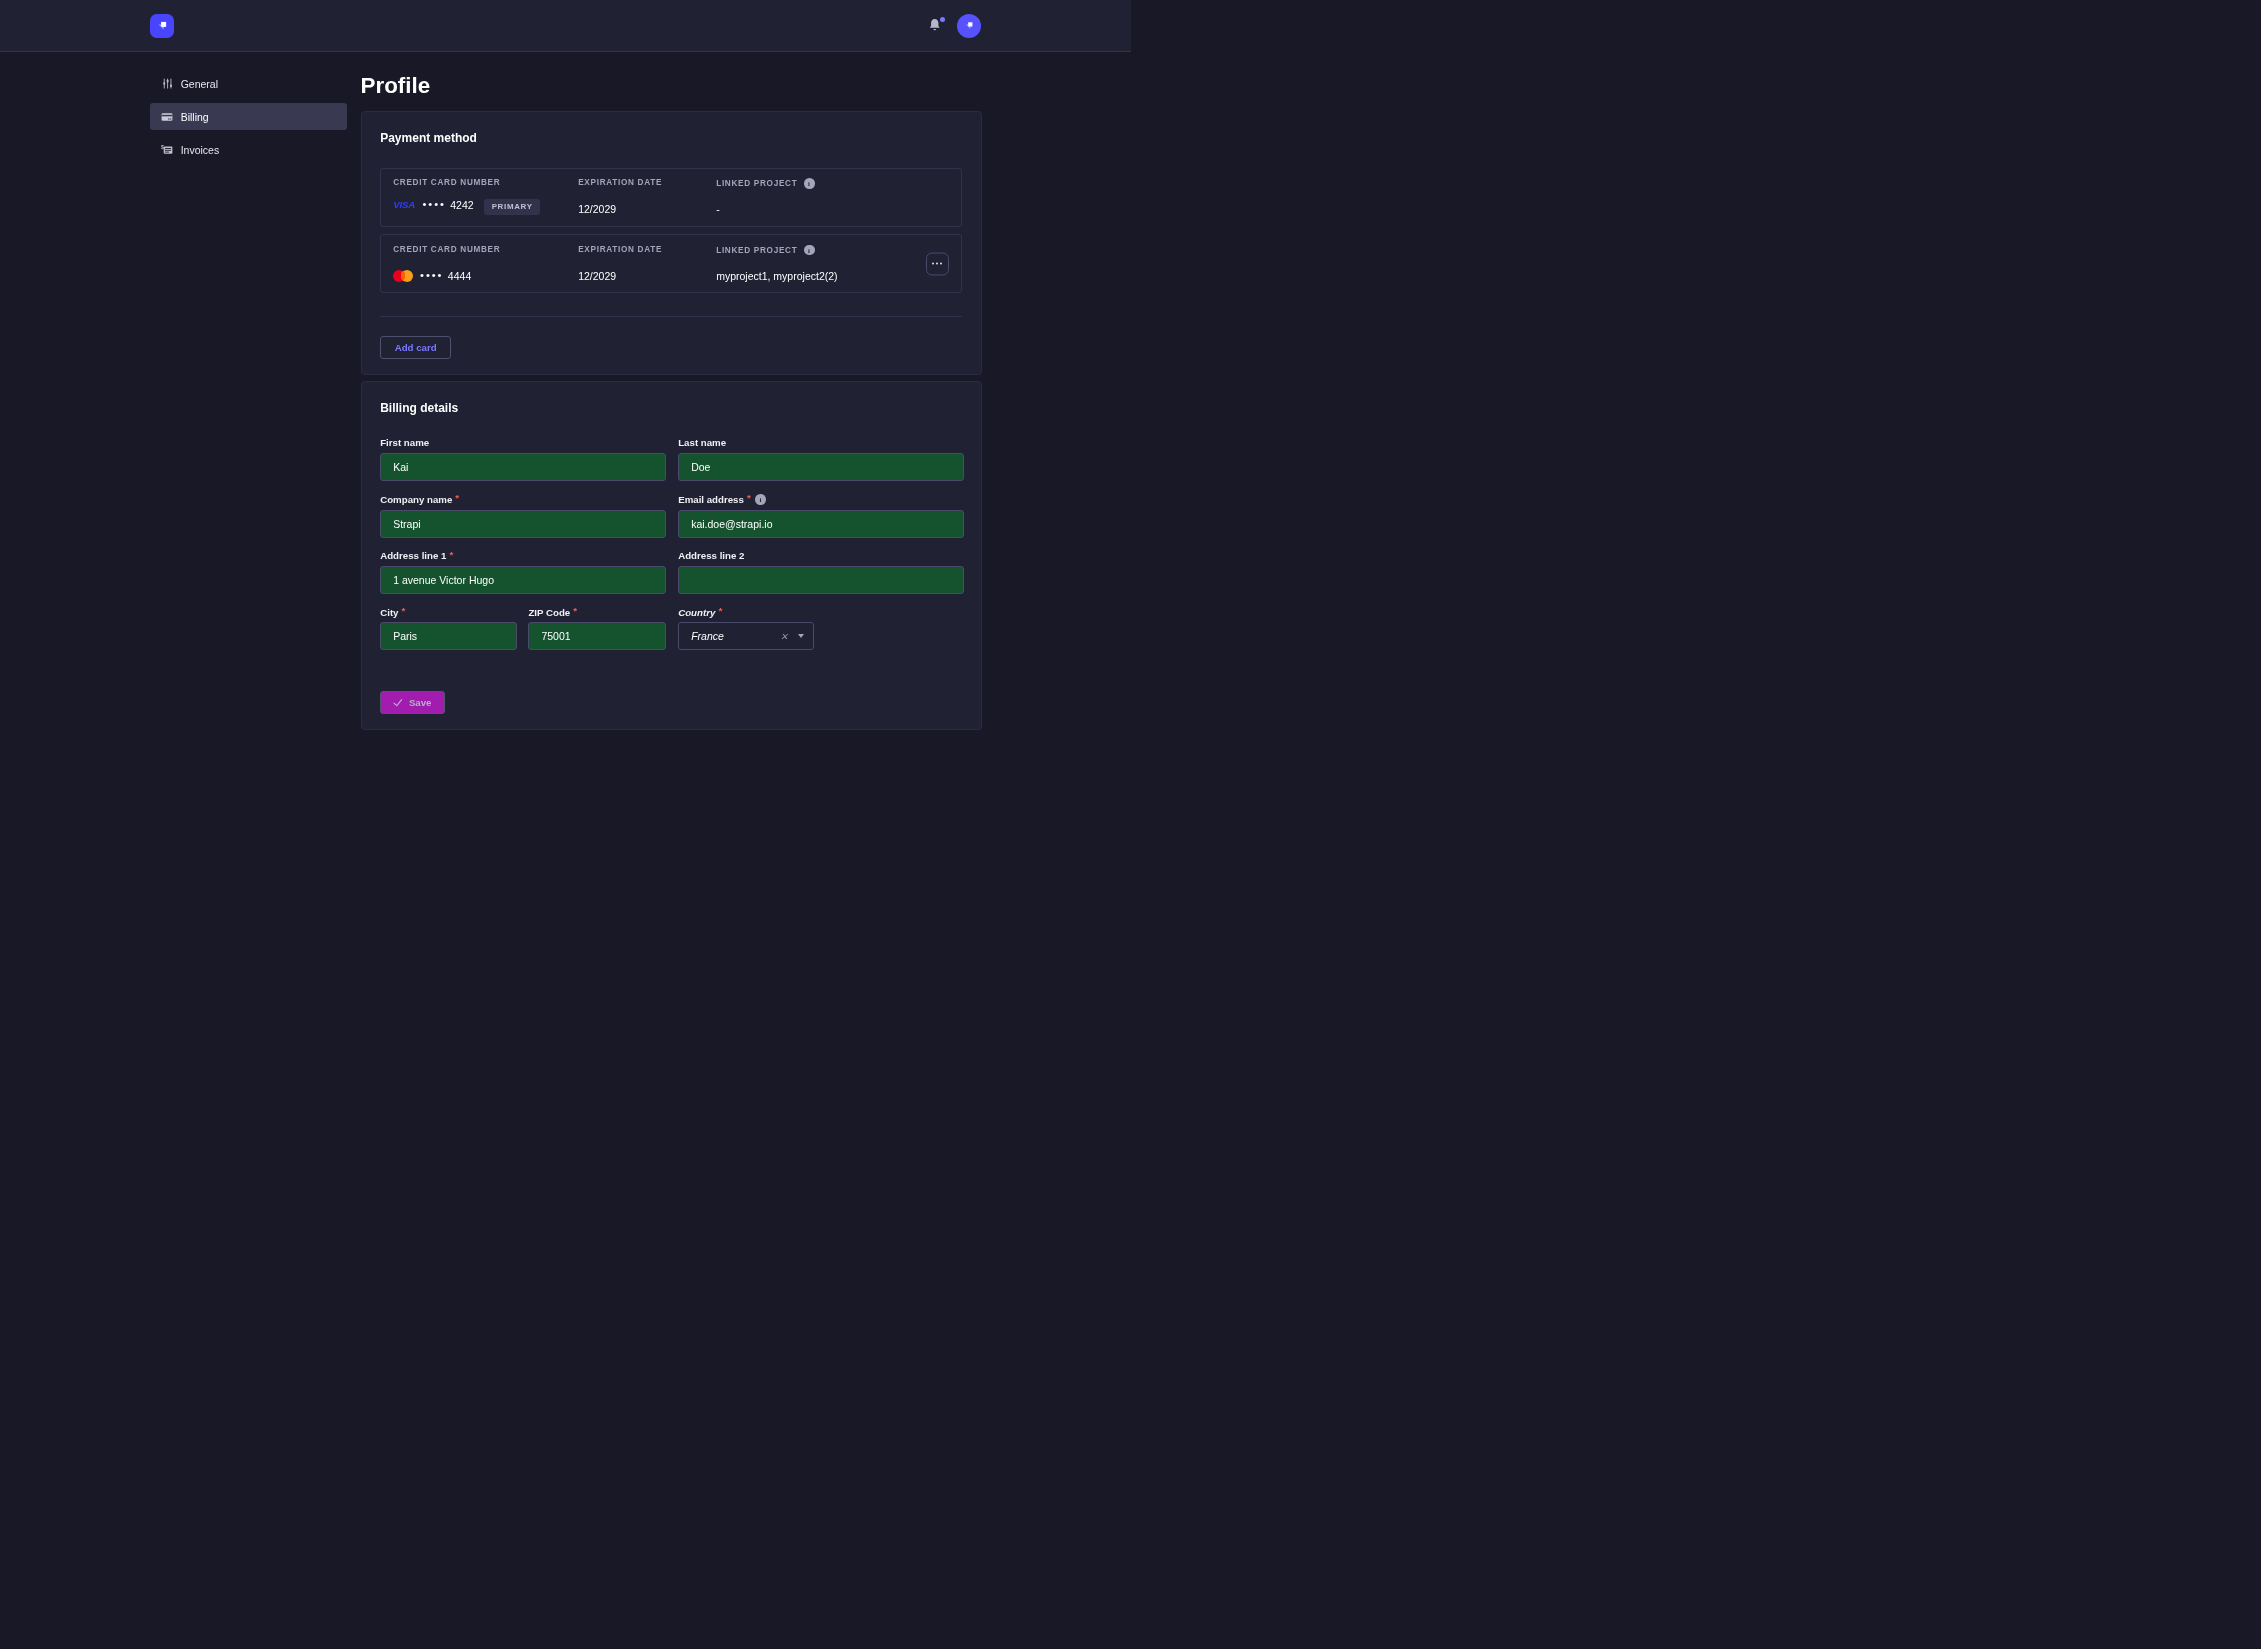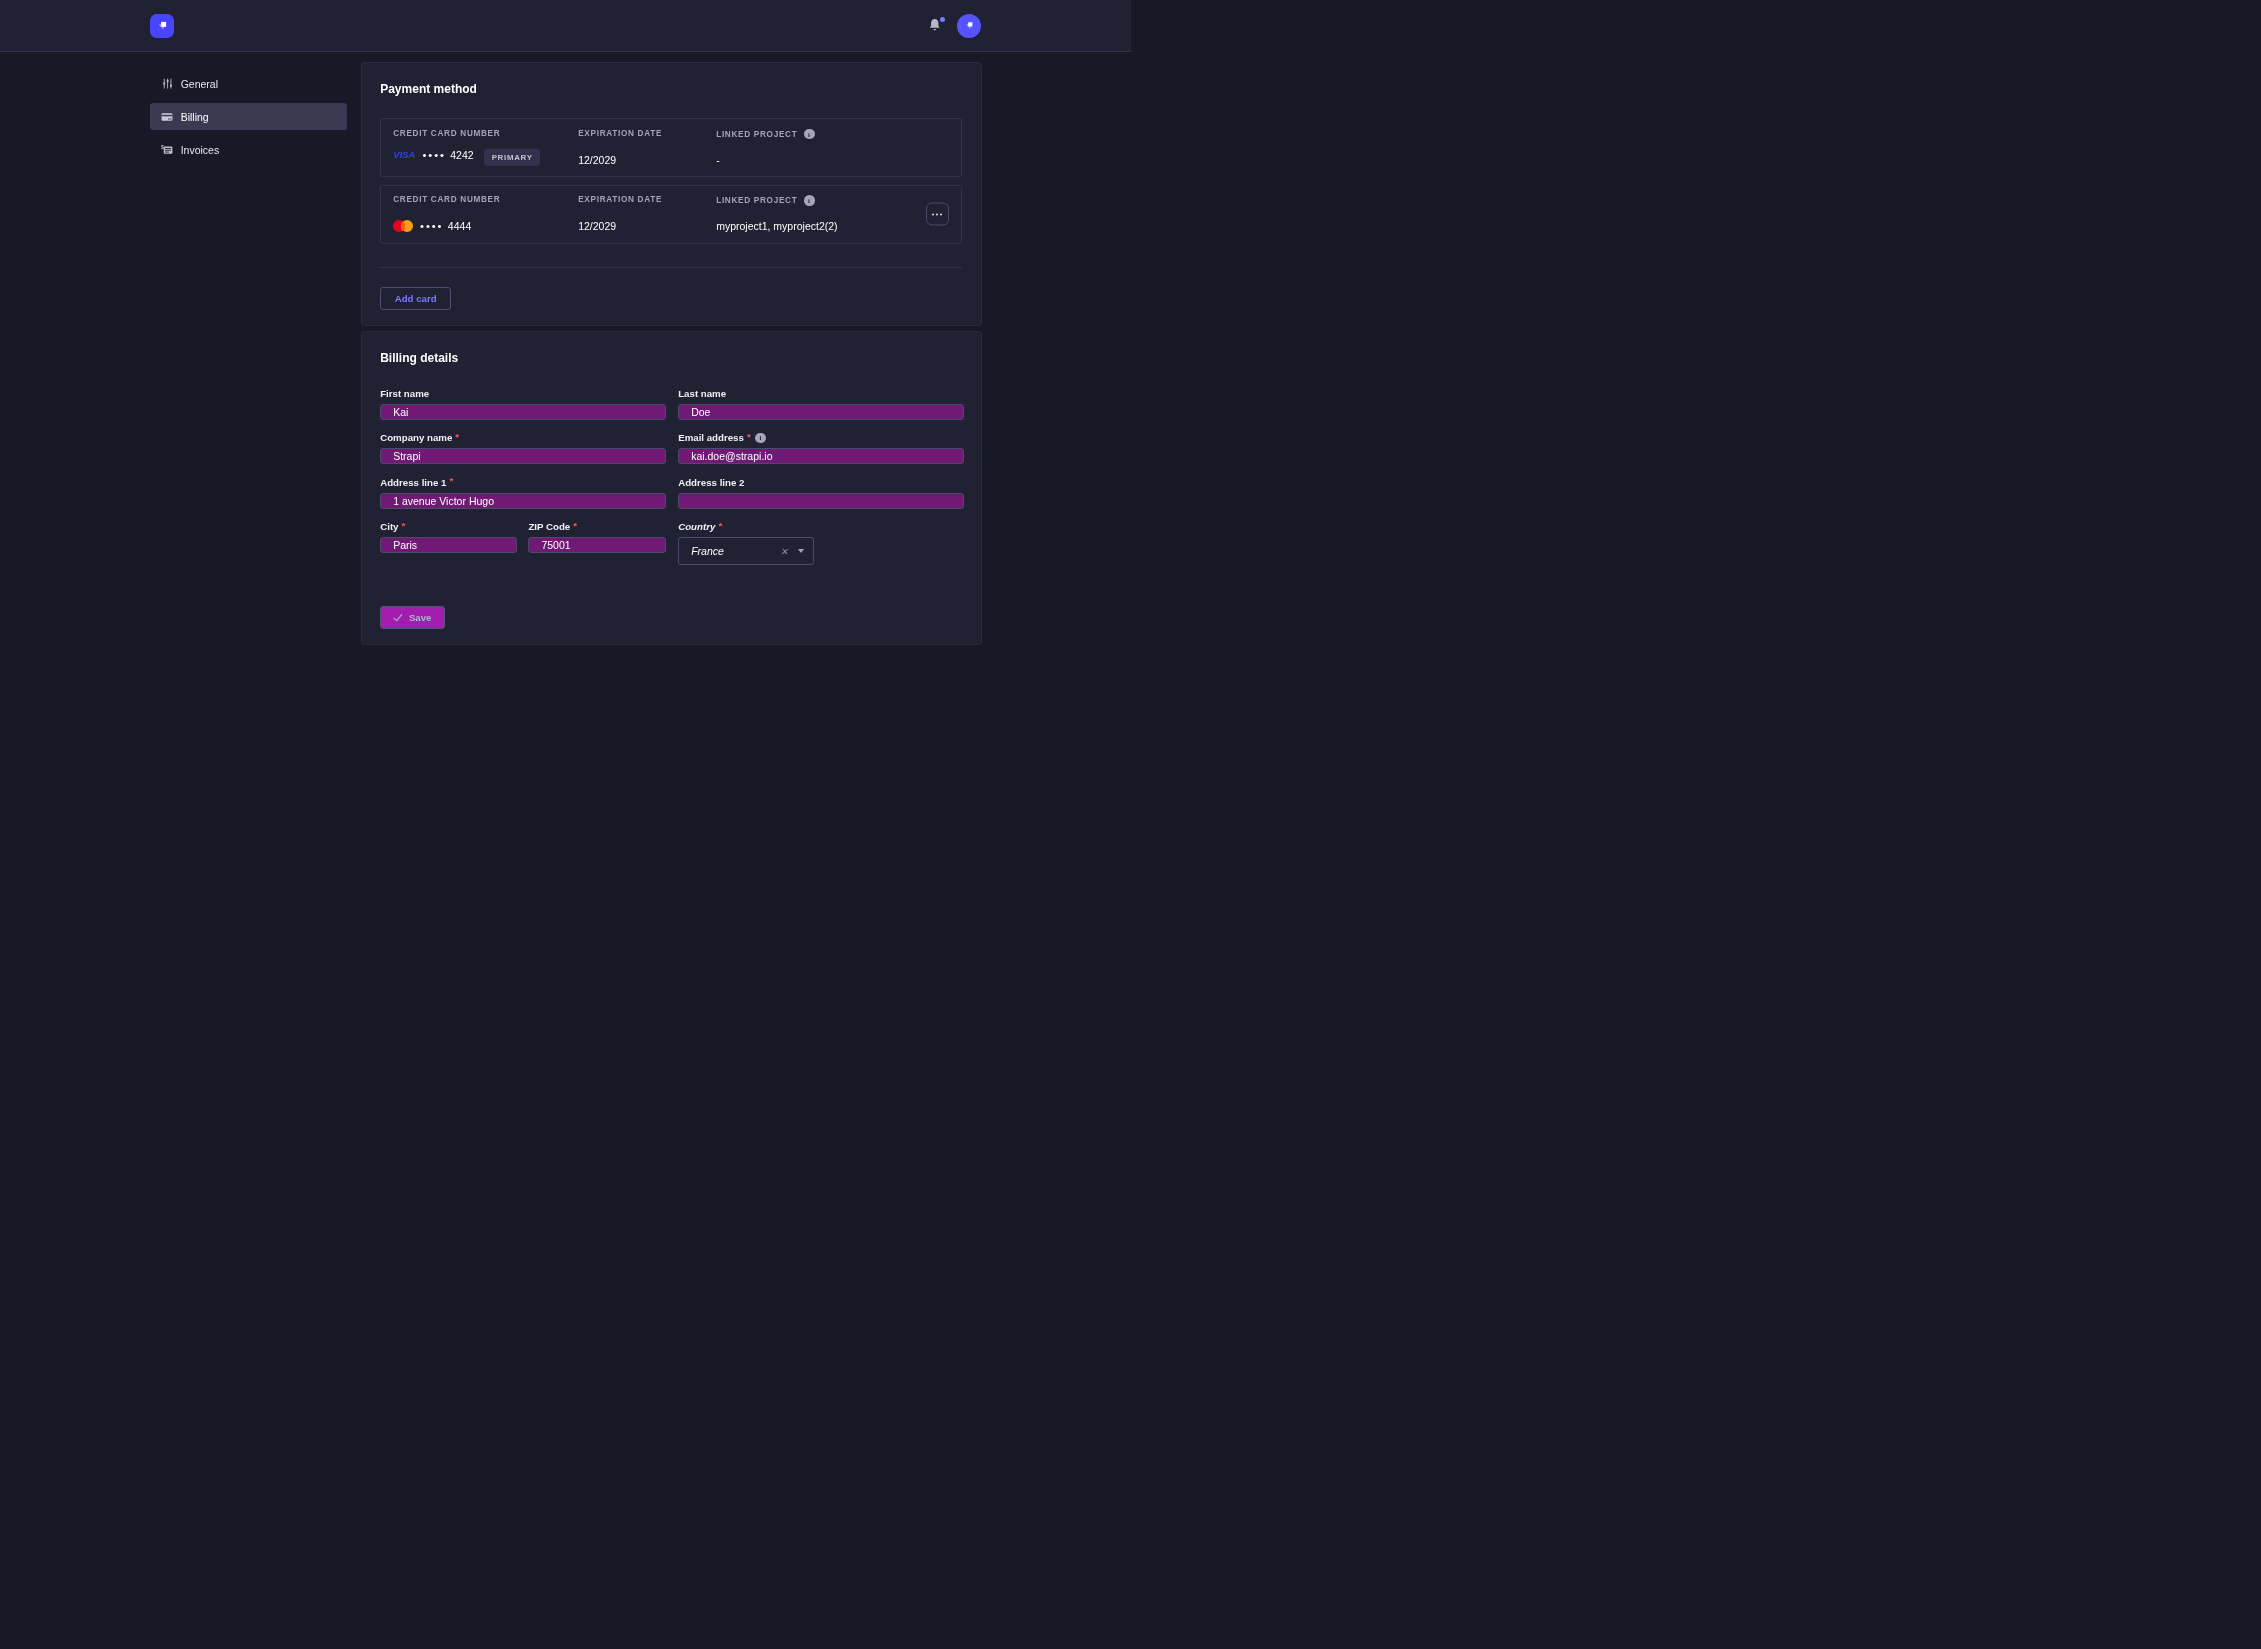--- a/index.html
+++ b/index.html
@@ -64,21 +64,21 @@
   .divider { border-top:0.7px solid #32324d; margin-top:23px; }
   .add-card-btn { margin-top:19.4px; height:23px; padding:0 13.5px; background:#212134;
     border:0.7px solid #4f4f6e; border-radius:3px; color:#7b79ff; font-weight:700; font-size:9.7px;
     font-family:inherit; cursor:pointer; }
 
   
   .form-grid { display:grid; grid-template-columns:286px 286px; column-gap:12px; row-gap:11.2px; margin-top:20px; }
   .field label { display:flex; align-items:center; gap:4.5px; height:13.5px;
     font-size:9.7px; font-weight:600; color:#f0f0f5; }
   .req { color:#ee5e52; position:relative; top:-1.5px; margin-left:-1.5px; }
-  .field input { margin-top:3.7px; width:100%; height:16px; background:#701a75;
+  .field input { margin-top:3.7px; width:100%; height:28px; background:#14532d;
     border:0.7px solid #4a4a6a; border-radius:3px; padding:0 12px; color:#ffffff; font-size:10.5px;
     font-family:inherit; outline:none; }
   .row-split { display:grid; grid-template-columns:137px 138px; column-gap:11.2px; }
   .country-field { width:136px;font-style:italic; }
   .select-box { position:relative; margin-top:3.7px; height:28px; background:#212134;
     border:0.7px solid #4a4a6a; border-radius:3px; display:flex; align-items:center;
     padding:0 12px; color:#ffffff; font-size:10.5px; cursor:pointer; }
   .select-clear { position:absolute; right:25px; color:#8e8ea9; font-size:9.7px; cursor:pointer; }
   .select-caret { position:absolute; right:9px; width:0; height:0;
     border-left:3.7px solid transparent; border-right:3.7px solid transparent; border-top:4.5px solid #a5a5ba; cursor:pointer; }
@@ -160,20 +160,21 @@
               <line x1="5.8" y1="8.4" x2="13" y2="8.4"></line>
               <line x1="5.8" y1="10.8" x2="10" y2="10.8"></line>
             </g>
           </svg>
         </span>
         <span>Invoices</span>
       </div>
     </nav>
 
     <div class="content">
+      <h1 class="page-title">Profile</h1>
 
       <section class="panel">
         <h2 class="panel-heading">Payment method</h2>
 
         
         <div class="card-row">
           <div class="col col-card">
             <span class="mini-label">CREDIT CARD NUMBER</span>
             <span class="value-line">
               <span class="visa-logo">VISA</span>

